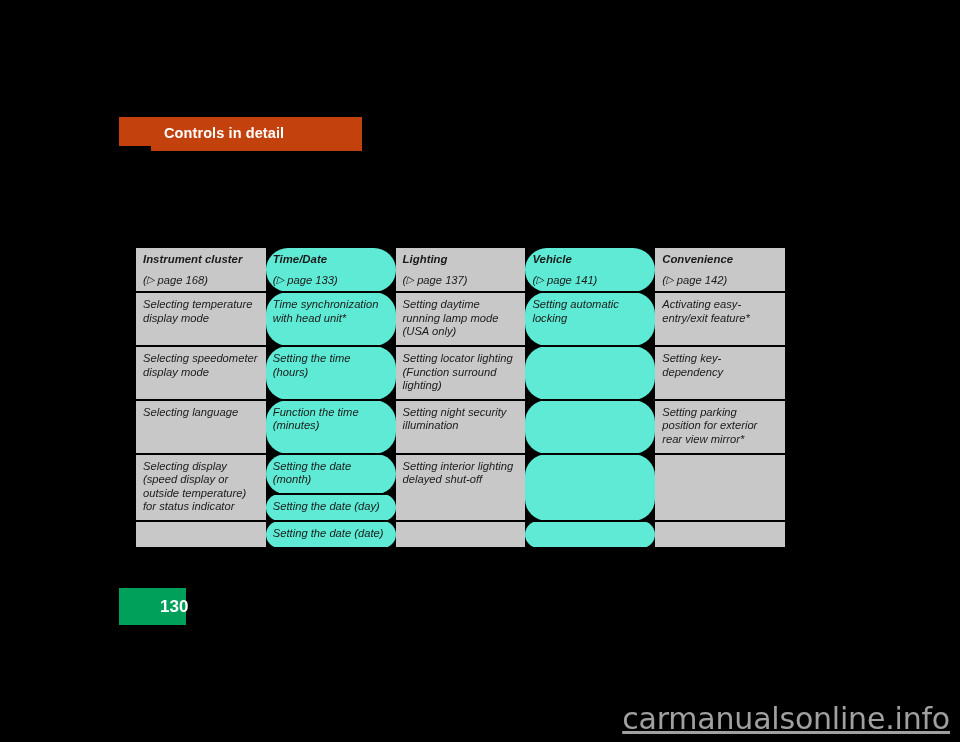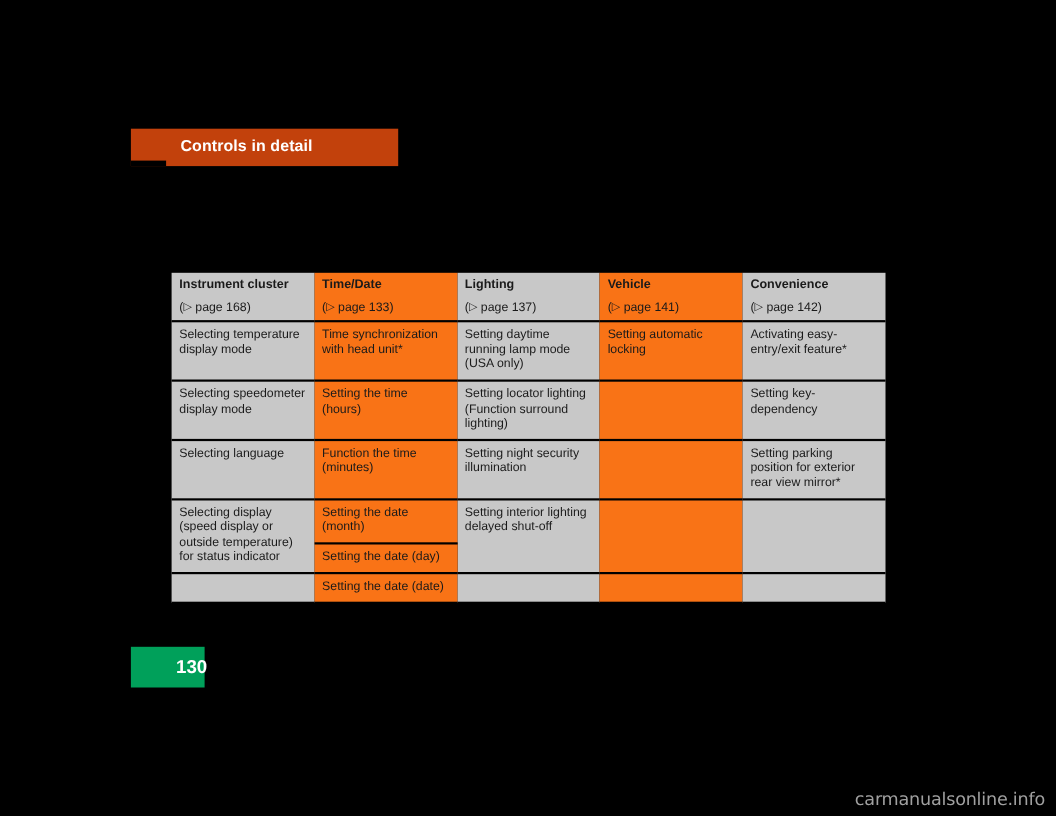--- a/index.html
+++ b/index.html
@@ -49,44 +49,45 @@
     left: 119px;
     top: 146px;
     width: 32px;
     height: 5px;
     background: #000000;
   }
 
   
   .spec-table {
     position: absolute;
-    left: 156px;
+    left: 136px;
     top: 248px;
     width: 649px;
     border-collapse: collapse;
     table-layout: fixed;
+    font-style: italic;
   }
   .spec-table col { width: 129.8px; }
 
   .spec-table td,
   .spec-table th {
     vertical-align: top;
     padding: 5px 7px 6px 7px;
     font-size: 11.2px;
     line-height: 13.6px;
     color: #1a1a1a;
     text-align: left;
     border: 0;
     border-bottom: 2px solid #000000;
     box-sizing: border-box;
   }
 
   
   .spec-table .c-dark  { background: #c8c8c8; }
-  .spec-table .c-light { background: #f97316; }
+  .spec-table .c-light { background: #5eead4; border-radius: 22px; }
 
   .spec-table thead td { padding-bottom: 4px; }
   .spec-table .hdr-name {
     font-weight: bold;
     font-size: 11.4px;
     display: block;
     padding-bottom: 7px;
   }
   .spec-table .hdr-ref {
     display: block;
@@ -119,25 +120,26 @@
     font-weight: bold;
     color: #ffffff;
     margin-left: 26px;
   }
 
   
   .watermark {
     position: absolute;
     right: 10px;
     bottom: 6px;
-    font-size: 16px;
+    font-size: 30px;
     color: #a0a0a0;
     font-family: "DejaVu Sans", sans-serif;
     letter-spacing: -0.2px;
     white-space: nowrap;
+    text-decoration: underline;
   }
 </style>
 </head>
 <body>
 
 <div id="page">
 
   <div class="chapter-bar">
     <span class="chapter-title">Controls in detail</span>
   </div>

